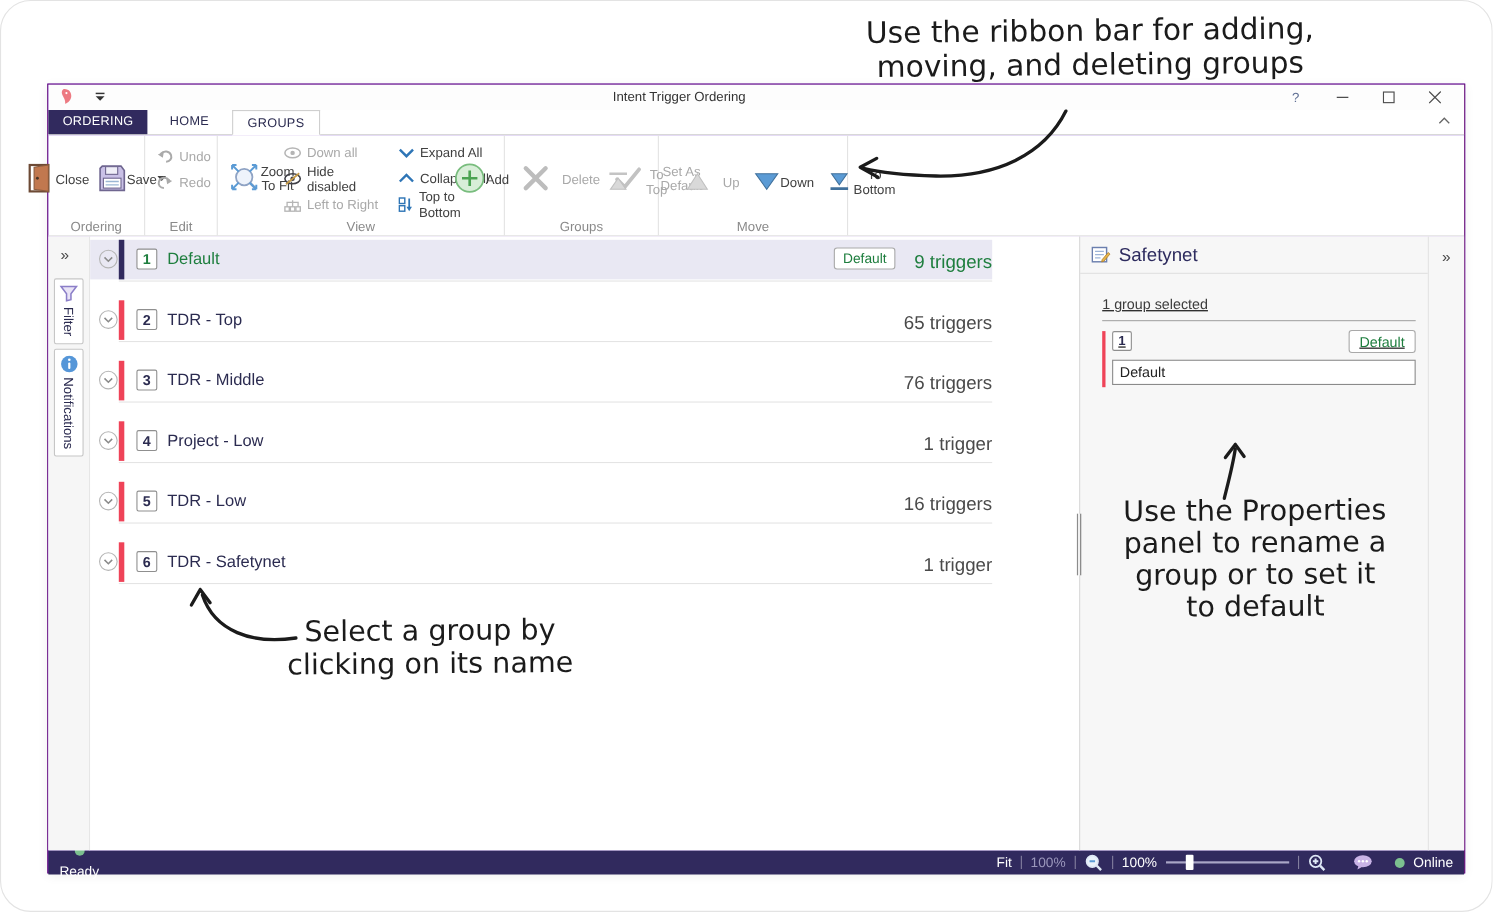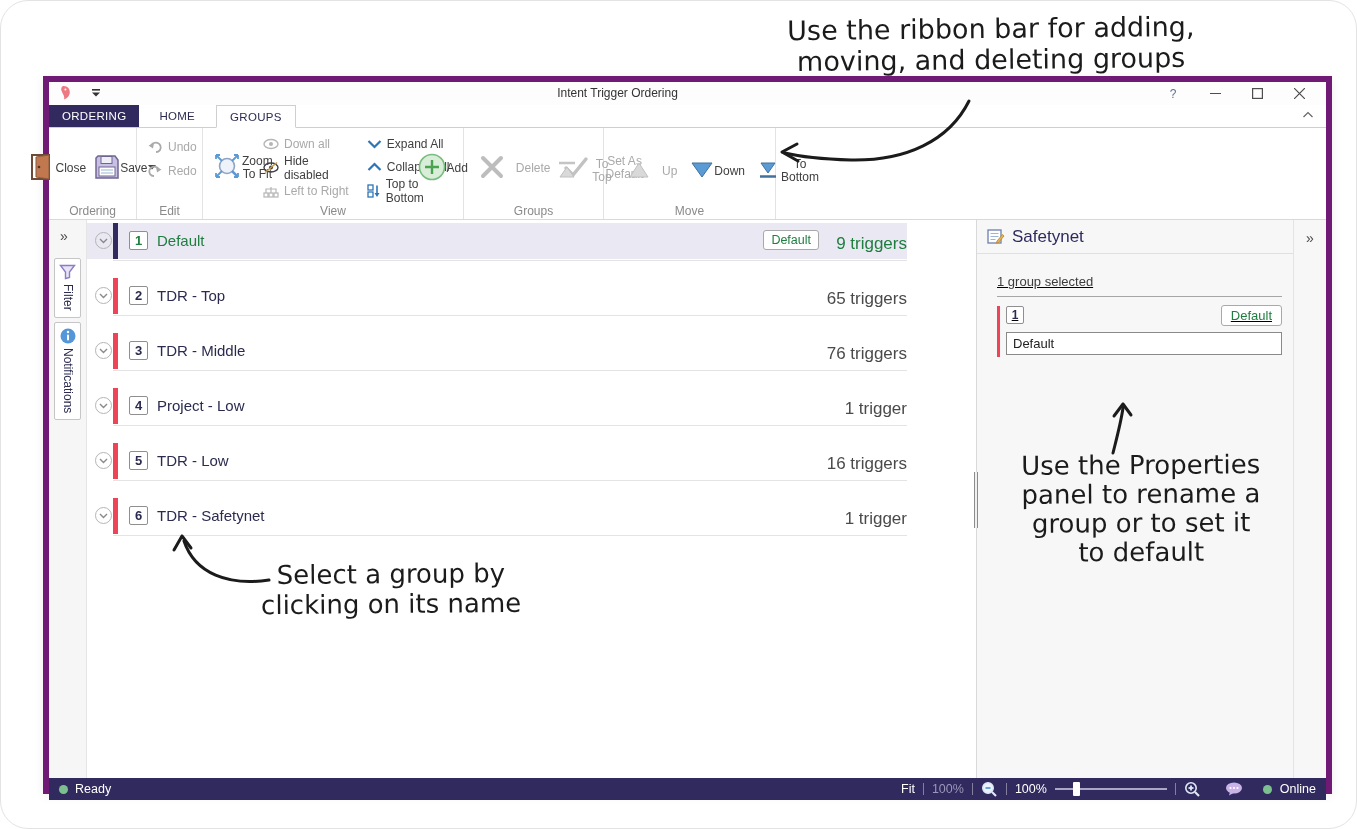--- a/index.html
+++ b/index.html
@@ -10,21 +10,21 @@
 
   
   .hand { position:absolute; z-index:60; font-family:"DejaVu Sans", sans-serif; color:#1b1b1b; text-align:center; pointer-events:none; }
   .hand div { white-space:nowrap; }
   .note-ribbon { left:745px; top:12px; width:490px; font-size:27px; line-height:31px; transform:rotate(-0.6deg); }
   .note-select { left:240px; top:558px; width:300px; font-size:26px; line-height:30px; transform:rotate(-0.5deg); }
   .note-props  { left:995px; top:450px; width:290px; font-size:26px; line-height:29px; transform:rotate(-0.4deg); }
   .arrow-layer { position:absolute; inset:0; z-index:55; pointer-events:none; }
 
   
-  .app-window { position:absolute; left:42px; top:75px; width:1289px; height:718px; background:#6d28d9; border:6px solid #701a75; z-index:10; box-shadow:0 2px 10px rgba(0,0,0,0.07); }
+  .app-window { position:absolute; left:42px; top:75px; width:1289px; height:718px; background:#6d28d9; border:1px solid #701a75; z-index:10; box-shadow:0 2px 10px rgba(0,0,0,0.07); }
 
   
   .titlebar { position:relative; height:23px; background:#fdfdfd; }
   .logo { position:absolute; left:9px; top:3px; }
   .qat-arrow { position:absolute; left:42px; top:7px; }
   .win-title { position:absolute; left:0; right:140px; top:4px; text-align:center; font-size:12px; color:#333; }
   .win-controls { position:absolute; right:6px; top:0; height:23px; display:flex; align-items:center; gap:0; }
   .win-btn { width:42px; height:23px; display:flex; align-items:center; justify-content:center; color:#4d4d4d; font-size:13px; }
   .help-btn { color:#5f6f94; font-size:12px; }
 
@@ -92,21 +92,21 @@
   .sel-rule { border-top:1px solid #a6a6a6; margin-bottom:7px; }
   .pcard { position:relative; padding-left:9px; }
   .pcard-bar { position:absolute; left:0; top:2px; bottom:-2px; width:3px; background:#ef4358; }
   .pcard-top { display:flex; justify-content:space-between; align-items:center; height:22px; }
   .pcard-num { width:18px; height:18px; border:1px solid #8f8f8f; border-radius:2px; background:#fff; font-size:12px; font-weight:bold; color:#2b2b50; display:flex; align-items:center; justify-content:center; }
   .pcard-badge { border:1px solid #a9a9a9; border-radius:3px; background:#fff; color:#1e7e3e; font-size:13px; padding:2px 9px; }
   .pcard-input { margin-top:6px; width:100%; height:23px; border:1px solid #8a8a8a; background:#fff; font-family:"Liberation Sans",sans-serif; font-size:13px; color:#222; padding:0 6px; }
 
   
   .statusbar { height:22px; background:#312a5e; display:flex; align-items:center; color:#fff; font-size:12.5px; padding:0 10px; }
-  .sb-left { display:flex; align-items:center; gap:7px; }
+  .sb-left { display:flex; align-items:center; gap:7px;flex-direction:column; }
   .sb-right { margin-left:auto; display:flex; align-items:center; gap:8px; }
   .dot { width:9px; height:9px; border-radius:50%; background:#7cc08f; }
   .sb-sep { width:1px; height:12px; background:rgba(255,255,255,0.4); }
   .sb-dim { color:#9b97bb; }
   .slider { position:relative; width:112px; height:14px; }
   .slider-track { position:absolute; left:0; right:0; top:6px; height:2px; background:#aaa6c6; }
   .slider-handle { position:absolute; left:18px; top:0; width:7px; height:14px; background:#fff; border-radius:1px; }
 
   svg { display:block; }
 </style>

